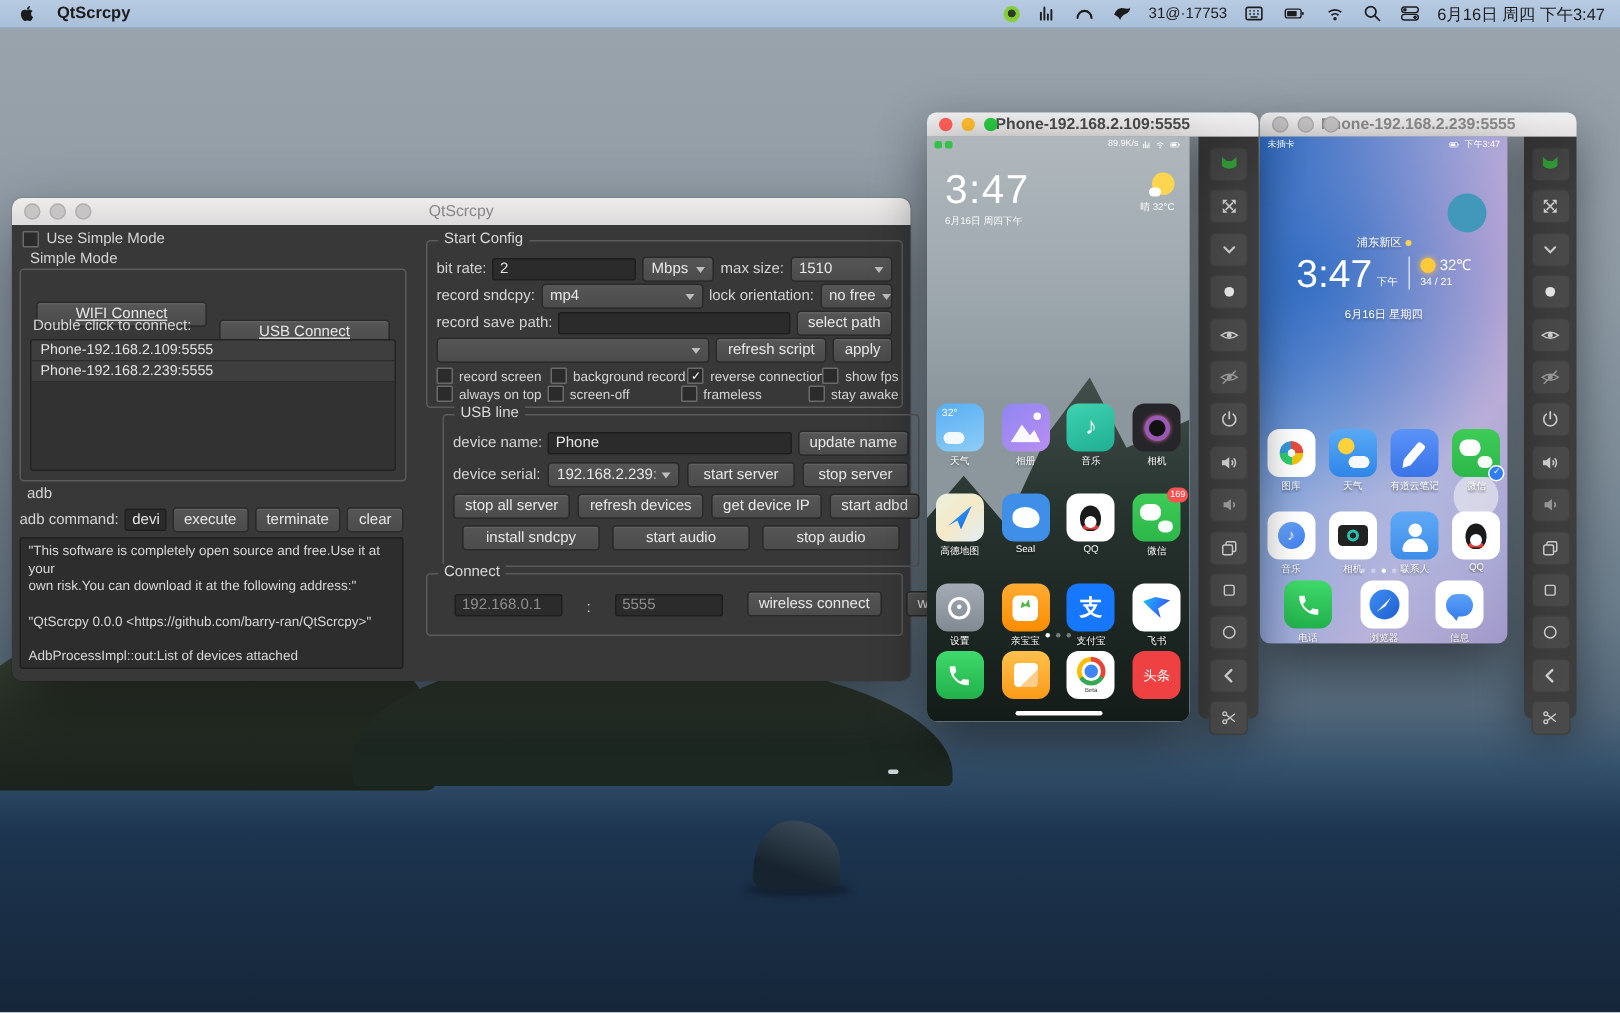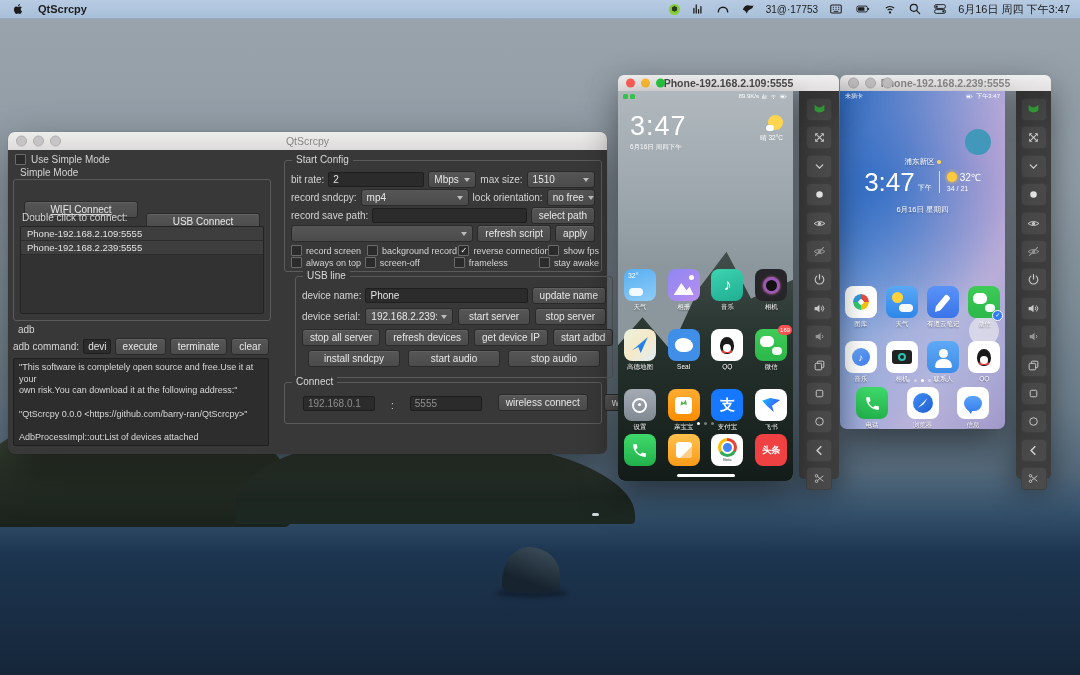--- a/index.html
+++ b/index.html
@@ -153,21 +153,21 @@
   
   .i-phone{background:linear-gradient(#3fd96a,#22b14c);display:flex;align-items:center;justify-content:center;}
   .i-mms{background:linear-gradient(#ffc14d,#fb9b18);display:flex;align-items:center;justify-content:center;}
   .mms-in{width:16px;height:16px;background:#fff;border-radius:3px;position:relative;overflow:hidden;}
   .mms-in:after{content:"";position:absolute;right:0;bottom:0;width:0;height:0;border-left:12px solid transparent;border-bottom:12px solid #fb9b18;opacity:.5;}
   .i-chrome{background:#fff;display:flex;align-items:center;justify-content:center;flex-direction:column;}
   .chrome-ball{width:19px;height:19px;border-radius:50%;background:conic-gradient(#ea4335 0 33%,#34a853 33% 66%,#fbbc05 66% 100%);
     display:flex;align-items:center;justify-content:center;}
   .chrome-ball i{width:9px;height:9px;border-radius:50%;background:#4285f4;border:2px solid #fff;}
   .chrome-beta{font-size:4px;color:#333;line-height:1;margin-top:1px;}
-  .i-toutiao{background:#f04142;display:flex;align-items:center;justify-content:center;color:#fff;font-weight:bold;font-size:9px;letter-spacing:0;}
+  .i-toutiao{background:#f04142;display:flex;align-items:center;justify-content:center;color:#fff;font-weight:normal;font-size:9px;letter-spacing:0;}
   
   .i2-gallery{background:#fff;display:flex;align-items:center;justify-content:center;}
   .flower{width:16px;height:16px;border-radius:50%;background:conic-gradient(#e74c3c 0 25%,#f1c40f 25% 50%,#2ecc71 50% 75%,#3498db 75% 100%);-webkit-mask:radial-gradient(circle,transparent 22%,#000 24%);mask:radial-gradient(circle,transparent 22%,#000 24%);}
   .i2-weather{background:linear-gradient(#58a9f6,#2f86e8);position:relative;}
   .i2-weather .s{position:absolute;left:6px;top:6px;width:11px;height:11px;border-radius:50%;background:#ffd23c;}
   .i2-weather .c{position:absolute;right:5px;bottom:6px;width:14px;height:8px;border-radius:5px;background:rgba(255,255,255,.95);}
   .i2-youdao{background:linear-gradient(#5a93f7,#3a74e8);display:flex;align-items:center;justify-content:center;}
   .pencil{width:6px;height:17px;background:#fff;border-radius:2px;transform:rotate(40deg);position:relative;}
   .pencil:after{content:"";position:absolute;left:0;bottom:-4px;width:0;height:0;border-left:3px solid transparent;border-right:3px solid transparent;border-top:5px solid #fff;}
   .i2-music{background:#fff;display:flex;align-items:center;justify-content:center;}

